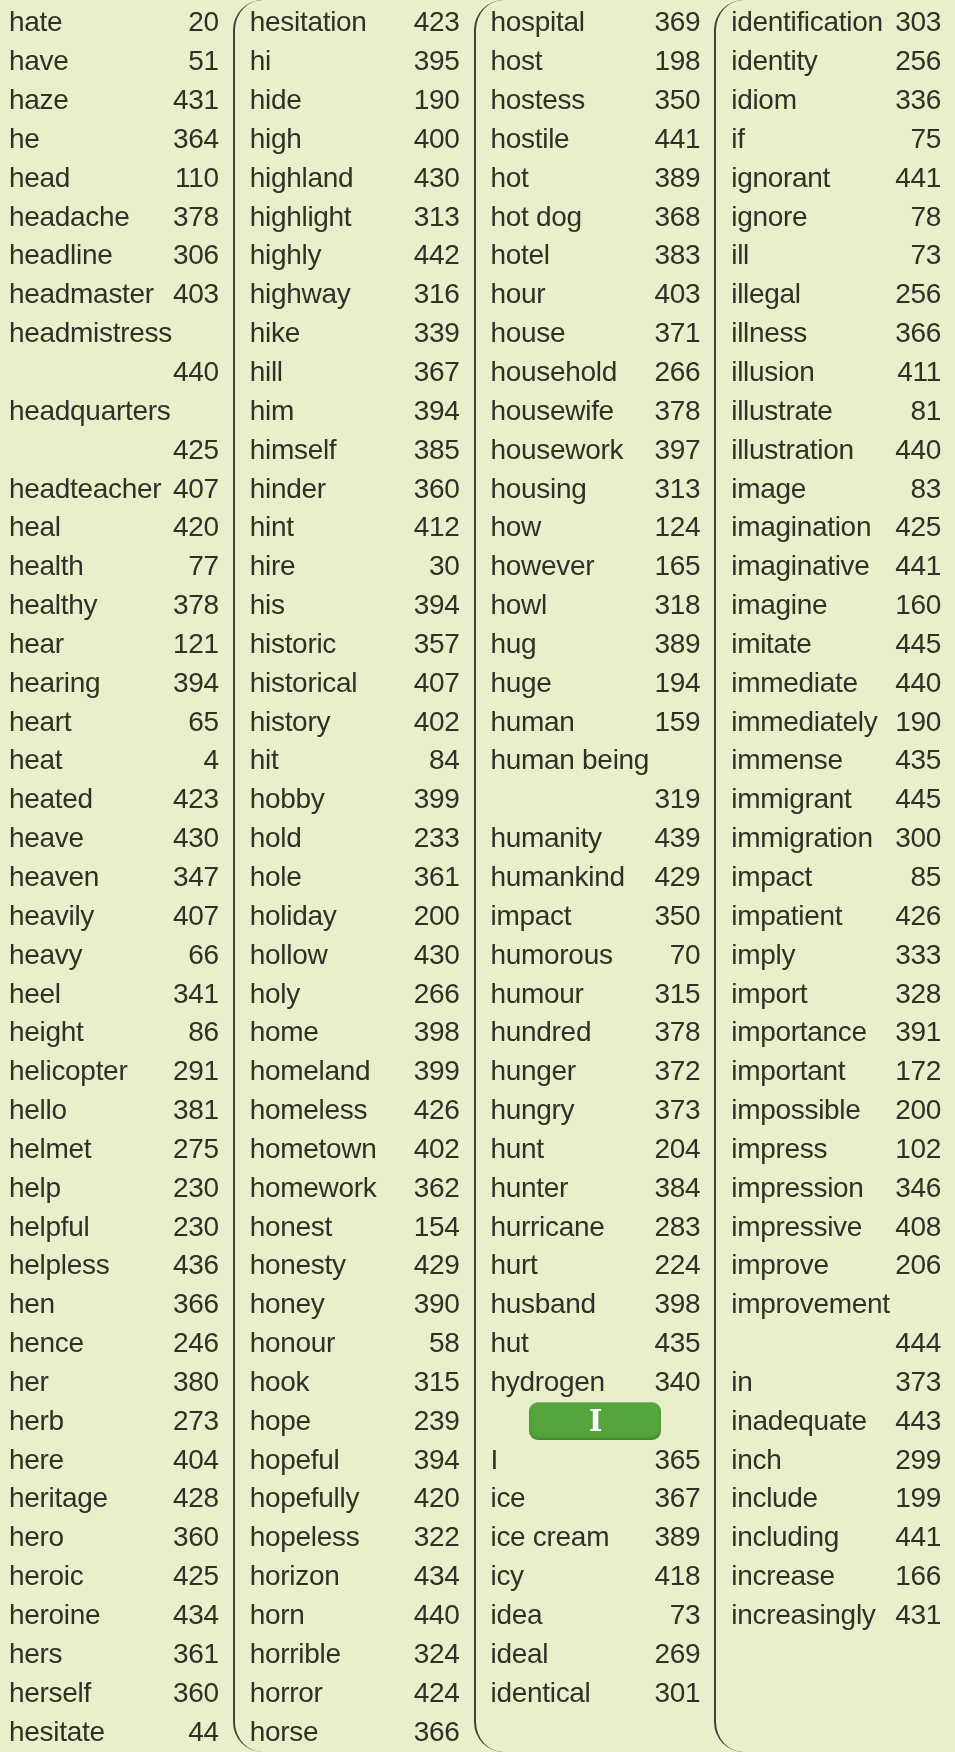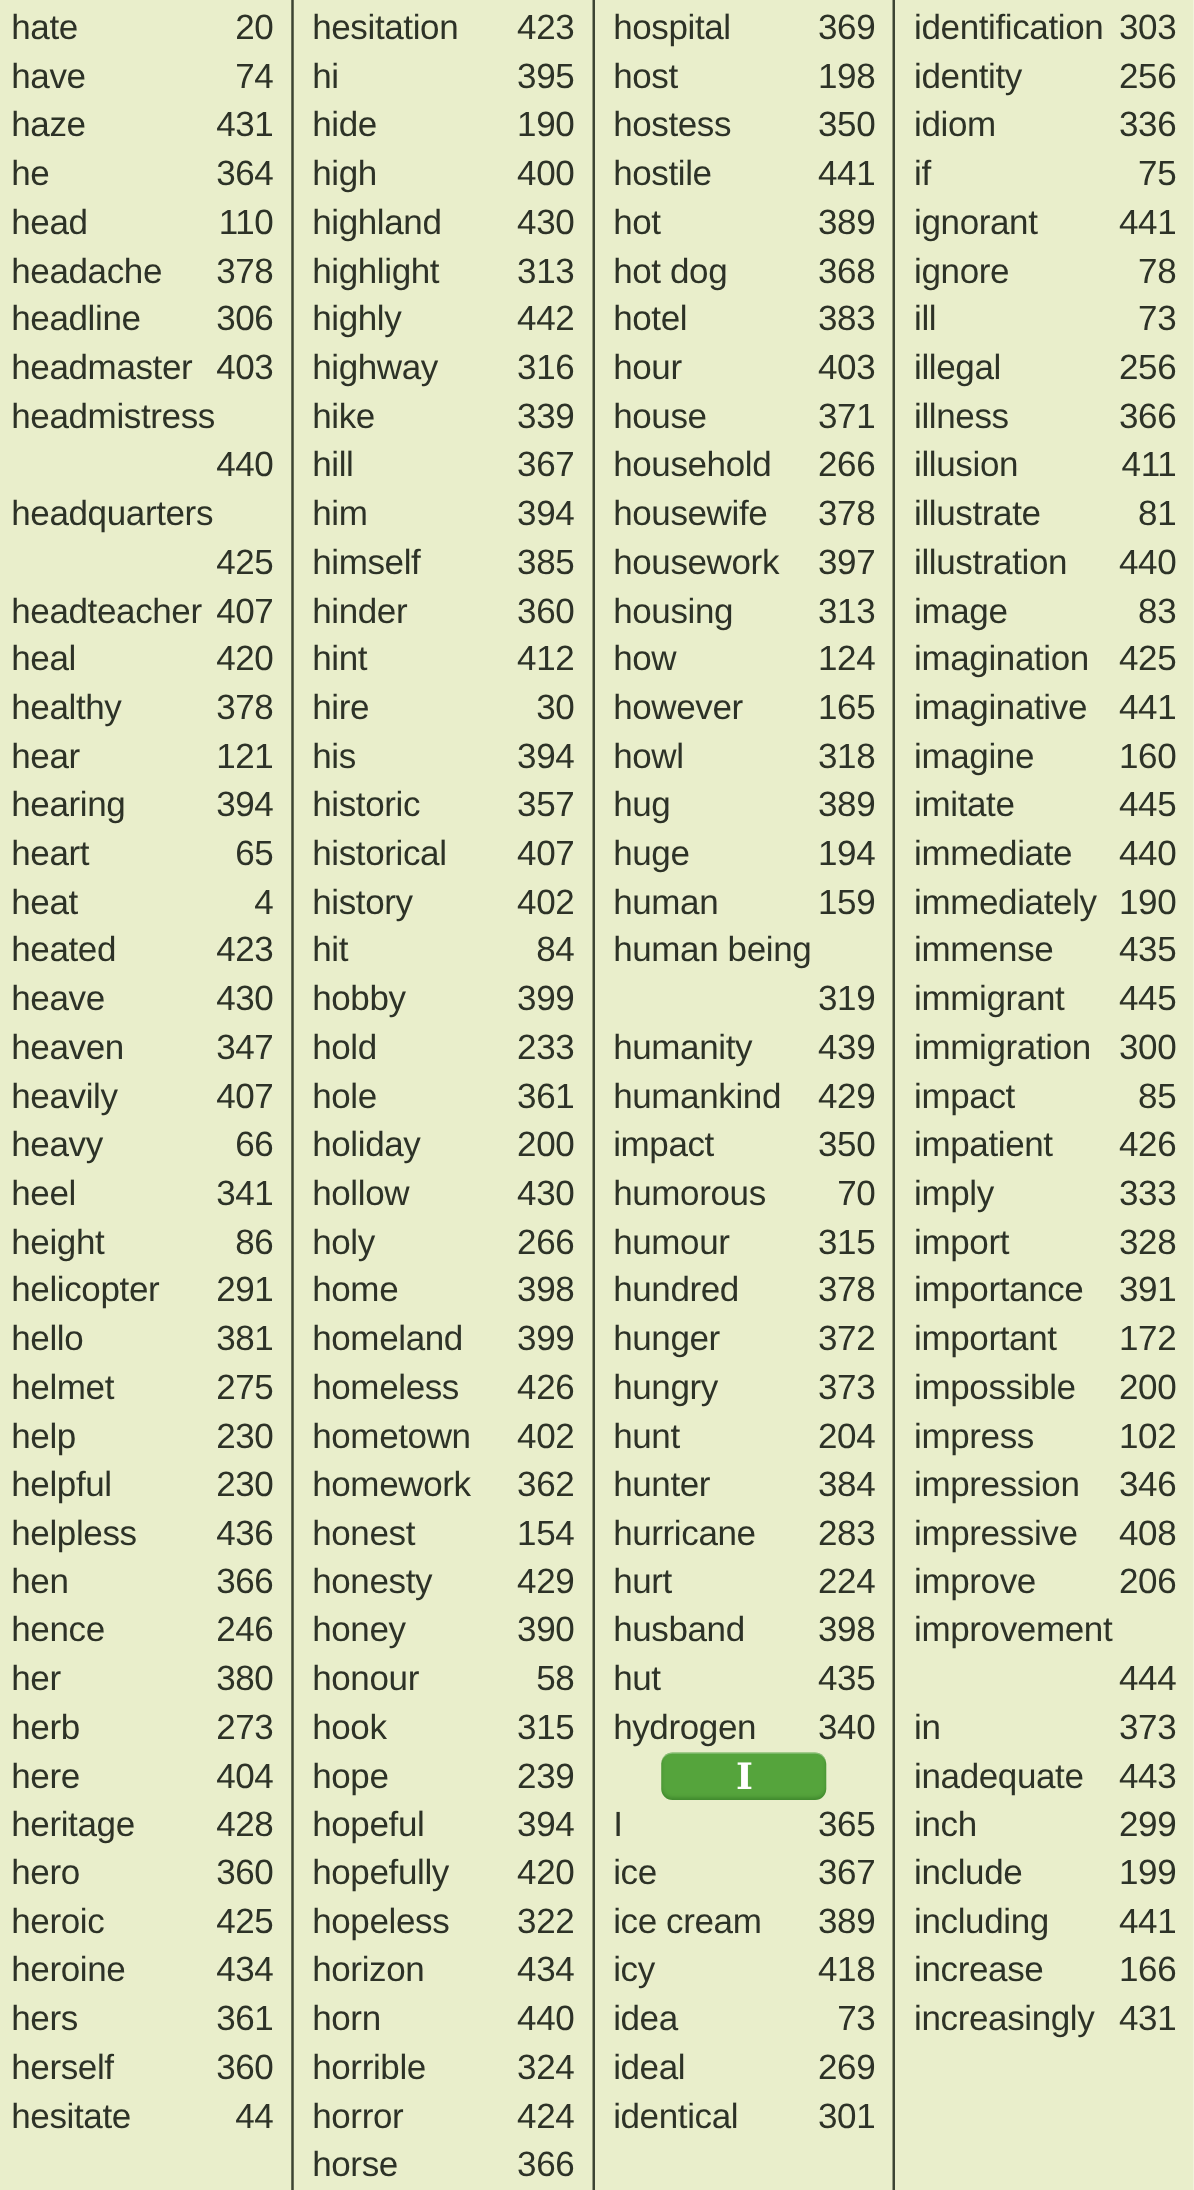--- a/index.html
+++ b/index.html
@@ -12,20 +12,21 @@
     overflow:hidden;
     box-sizing:border-box;
   }
   .col{
     flex:1 1 0;
     display:flex;
     flex-direction:column;
     box-sizing:border-box;
     padding:3px 14px 0 9px;
     min-width:0;
+    border-radius:30px;
   }
   .col + .col{
     border-left:2px solid var(--divider,#3c4433);
     padding-left:15px;
   }
   .row{
     flex:0 0 auto;
     height:38.85px;
     display:flex;
     align-items:center;
@@ -52,21 +53,21 @@
 <body>
 
 <div class="page">
   <div class="col">
       <div class="row">
         <span class="word">hate</span>
         <span class="num">20</span>
       </div>
       <div class="row">
         <span class="word">have</span>
-        <span class="num">74</span>
+        <span class="num">51</span>
       </div>
       <div class="row">
         <span class="word">haze</span>
         <span class="num">431</span>
       </div>
       <div class="row">
         <span class="word">he</span>
         <span class="num">364</span>
       </div>
       <div class="row">
@@ -101,20 +102,24 @@
         <span class="word"></span>
         <span class="num">425</span>
       </div>
       <div class="row">
         <span class="word">headteacher</span>
         <span class="num">407</span>
       </div>
       <div class="row">
         <span class="word">heal</span>
         <span class="num">420</span>
+      </div>
+      <div class="row">
+        <span class="word">health</span>
+        <span class="num">77</span>
       </div>
       <div class="row">
         <span class="word">healthy</span>
         <span class="num">378</span>
       </div>
       <div class="row">
         <span class="word">hear</span>
         <span class="num">121</span>
       </div>
       <div class="row">

